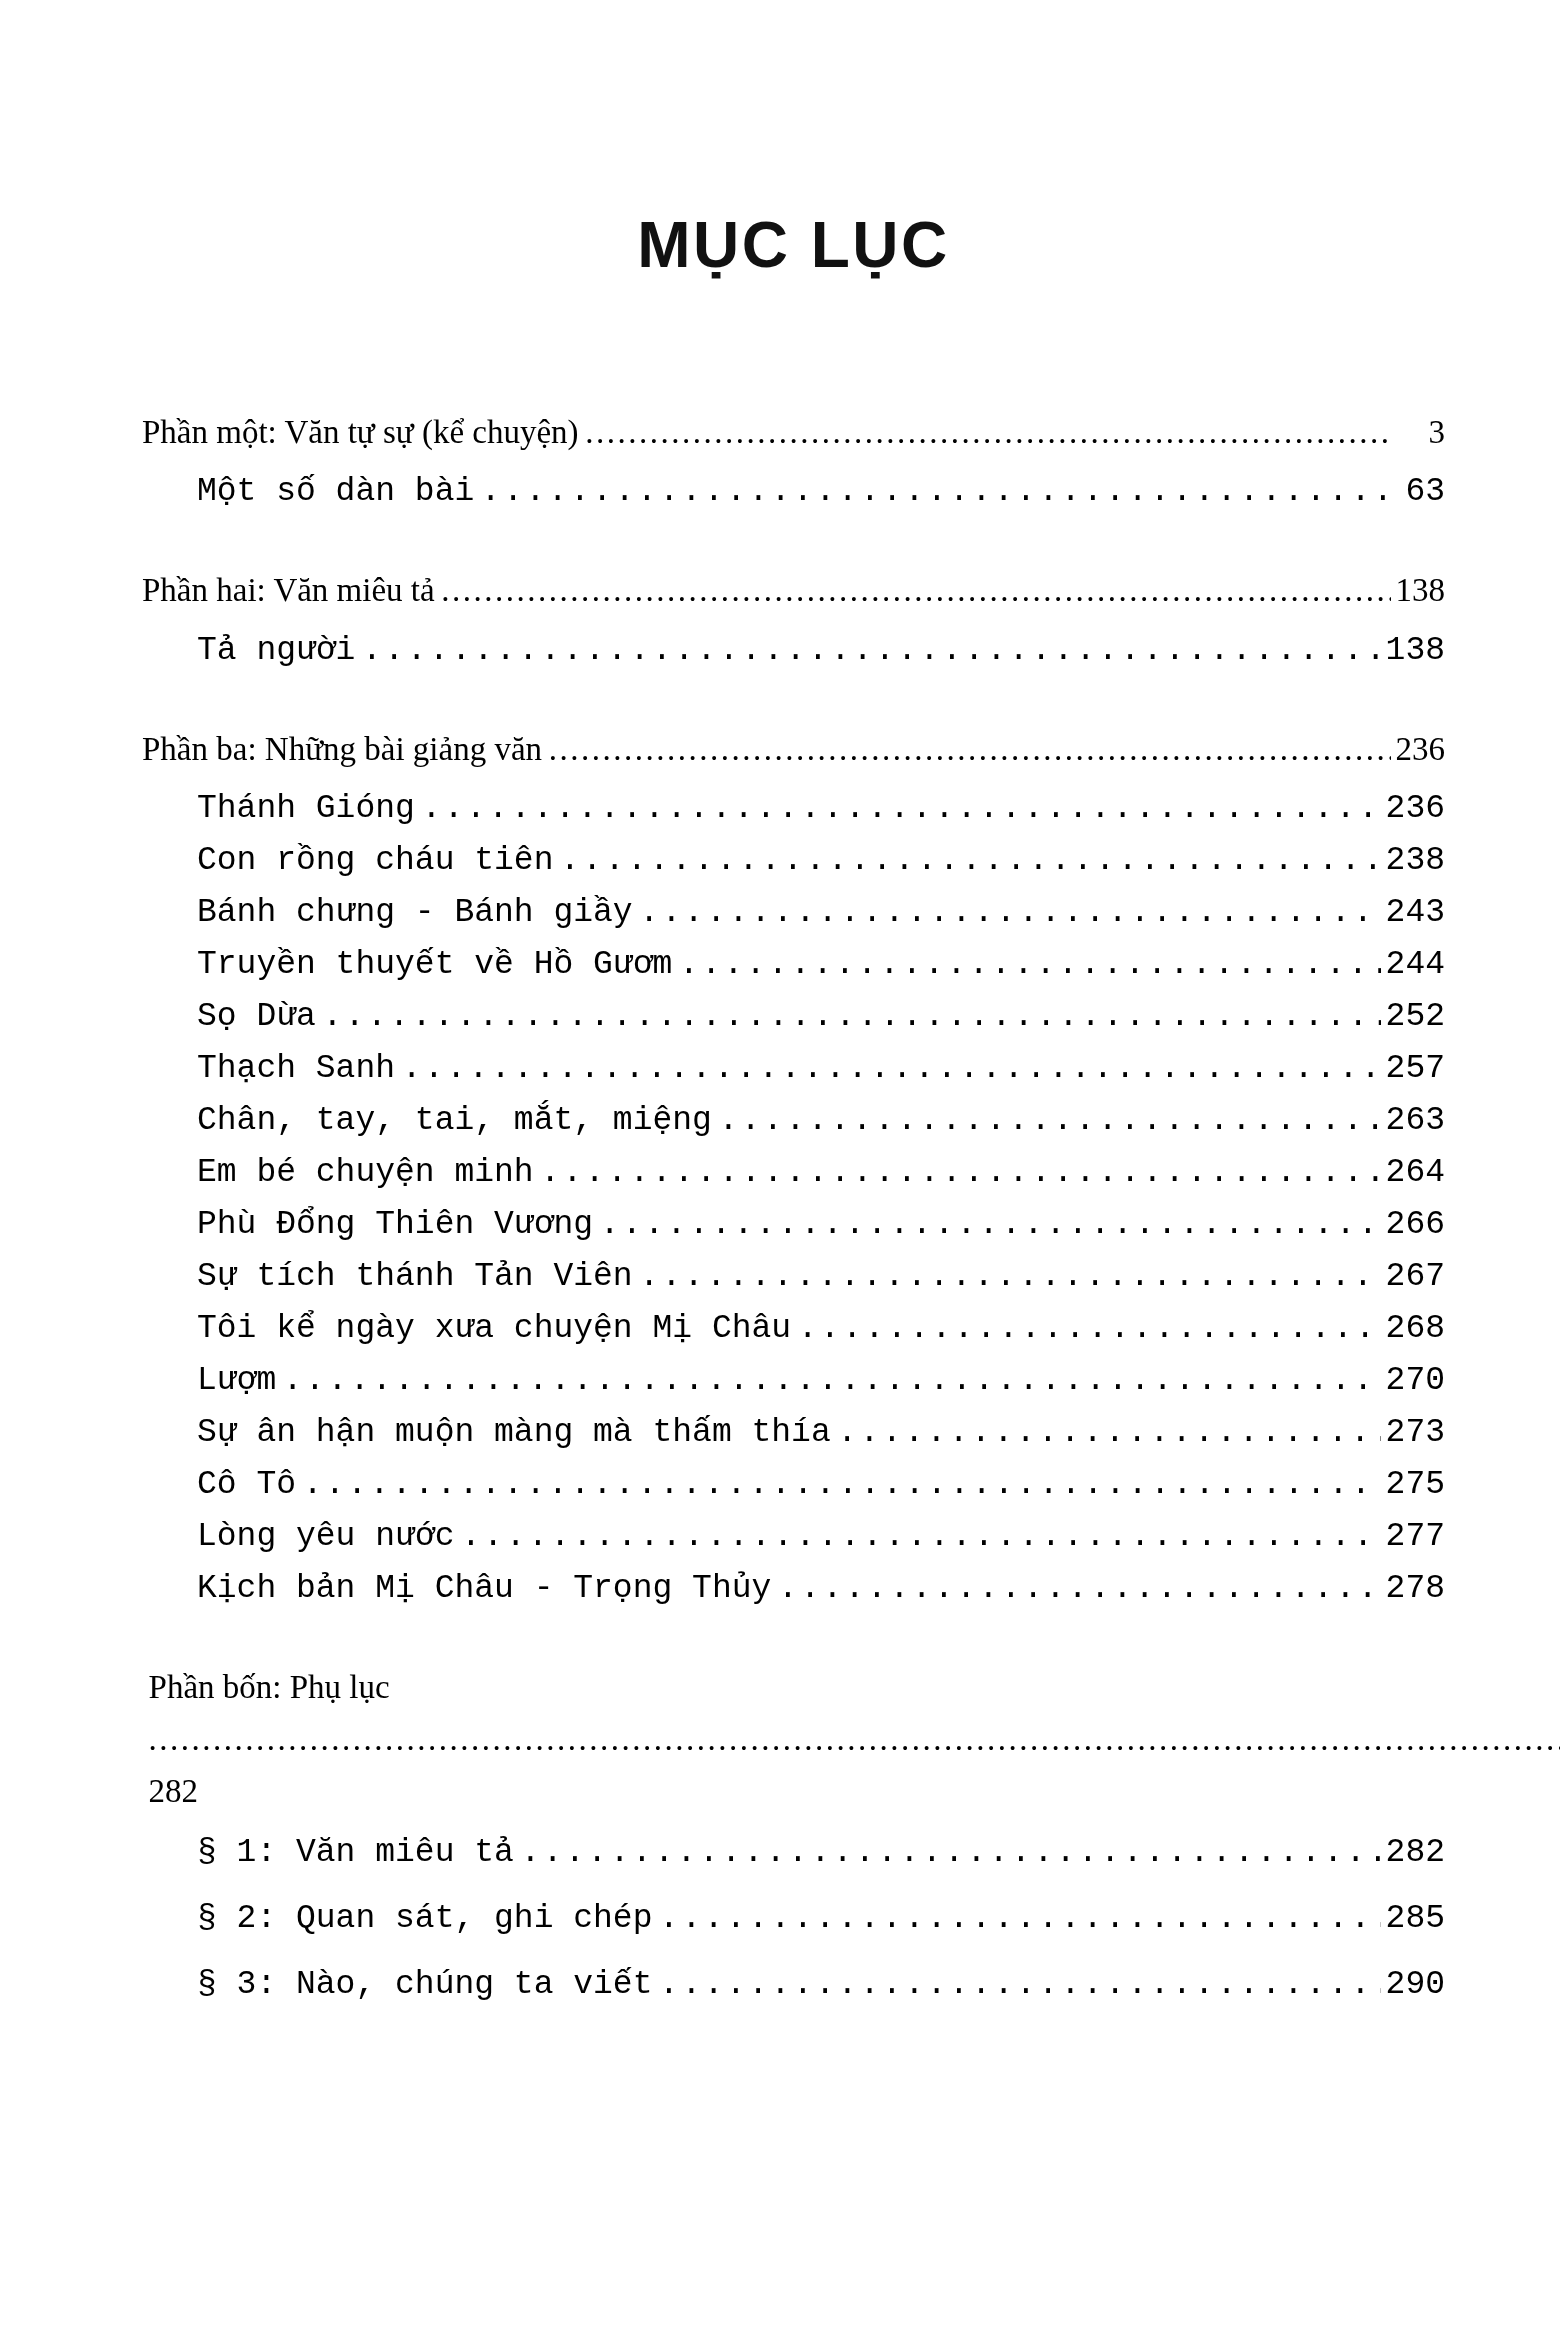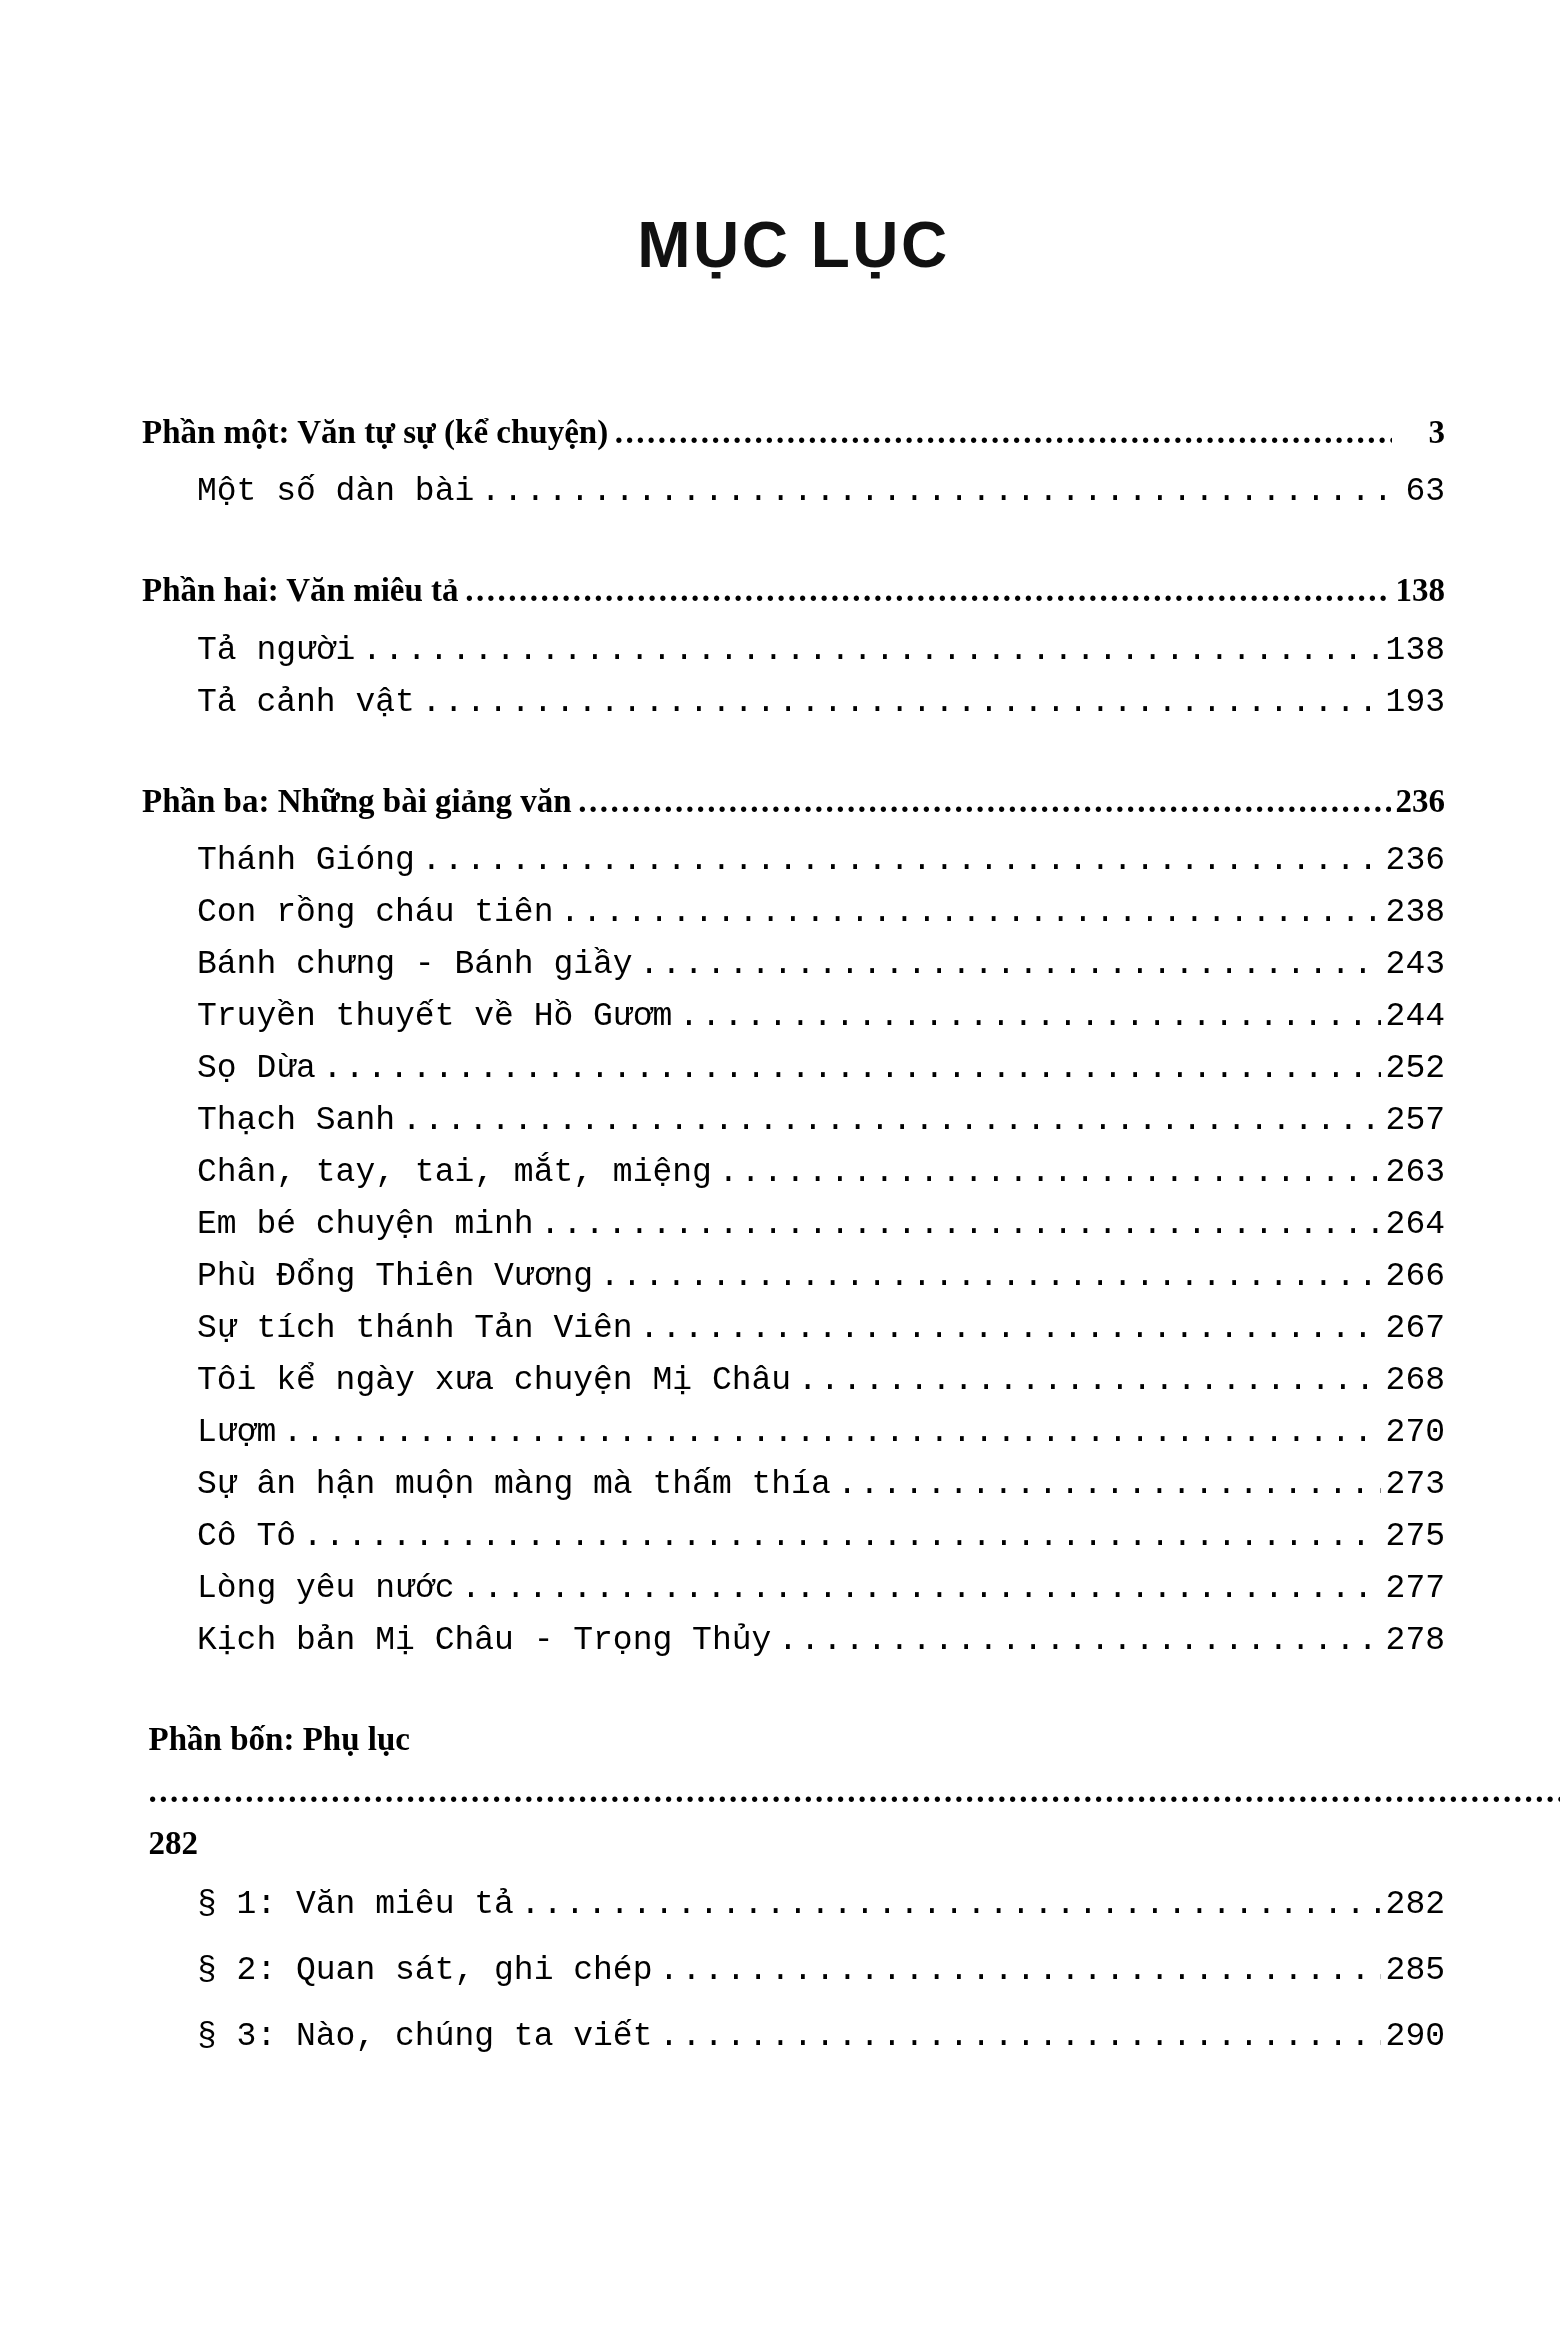--- a/index.html
+++ b/index.html
@@ -35,21 +35,21 @@
   }
   .section { margin-top: 46px; }
   .section:first-child { margin-top: 0; }
   .row {
     display: flex;
     align-items: baseline;
     line-height: 52px;
     font-size: 33px;
   }
   .row.heading {
-    font-weight: bold;
+    font-weight: normal;
     margin-bottom: 8.3px;
   }
   .row.item {
     padding-left: 55px;
     font-family: Liberation Mono, monospace;
   }
   .section.wide .row.item {
     line-height: 66px;
   }
   .section.wide .row.heading { margin-bottom: 3.3px; flex-direction: column; }
@@ -102,25 +102,20 @@
       <span class="leader"></span>
       <span class="pnum">138</span>
     </div>
     <div class="items">
   <div class="row item">
     <span class="label">Tả người </span>
     <span class="leader"></span>
     <span class="pnum">138</span>
   </div>
 
-  <div class="row item">
-    <span class="label">Tả cảnh vật </span>
-    <span class="leader"></span>
-    <span class="pnum">193</span>
-  </div>
 </div>
   </div>
 
   <div class="section">
     <div class="row heading">
       <span class="label">Phần ba: Những bài giảng văn </span>
       <span class="leader"></span>
       <span class="pnum">236</span>
     </div>
     <div class="items">

